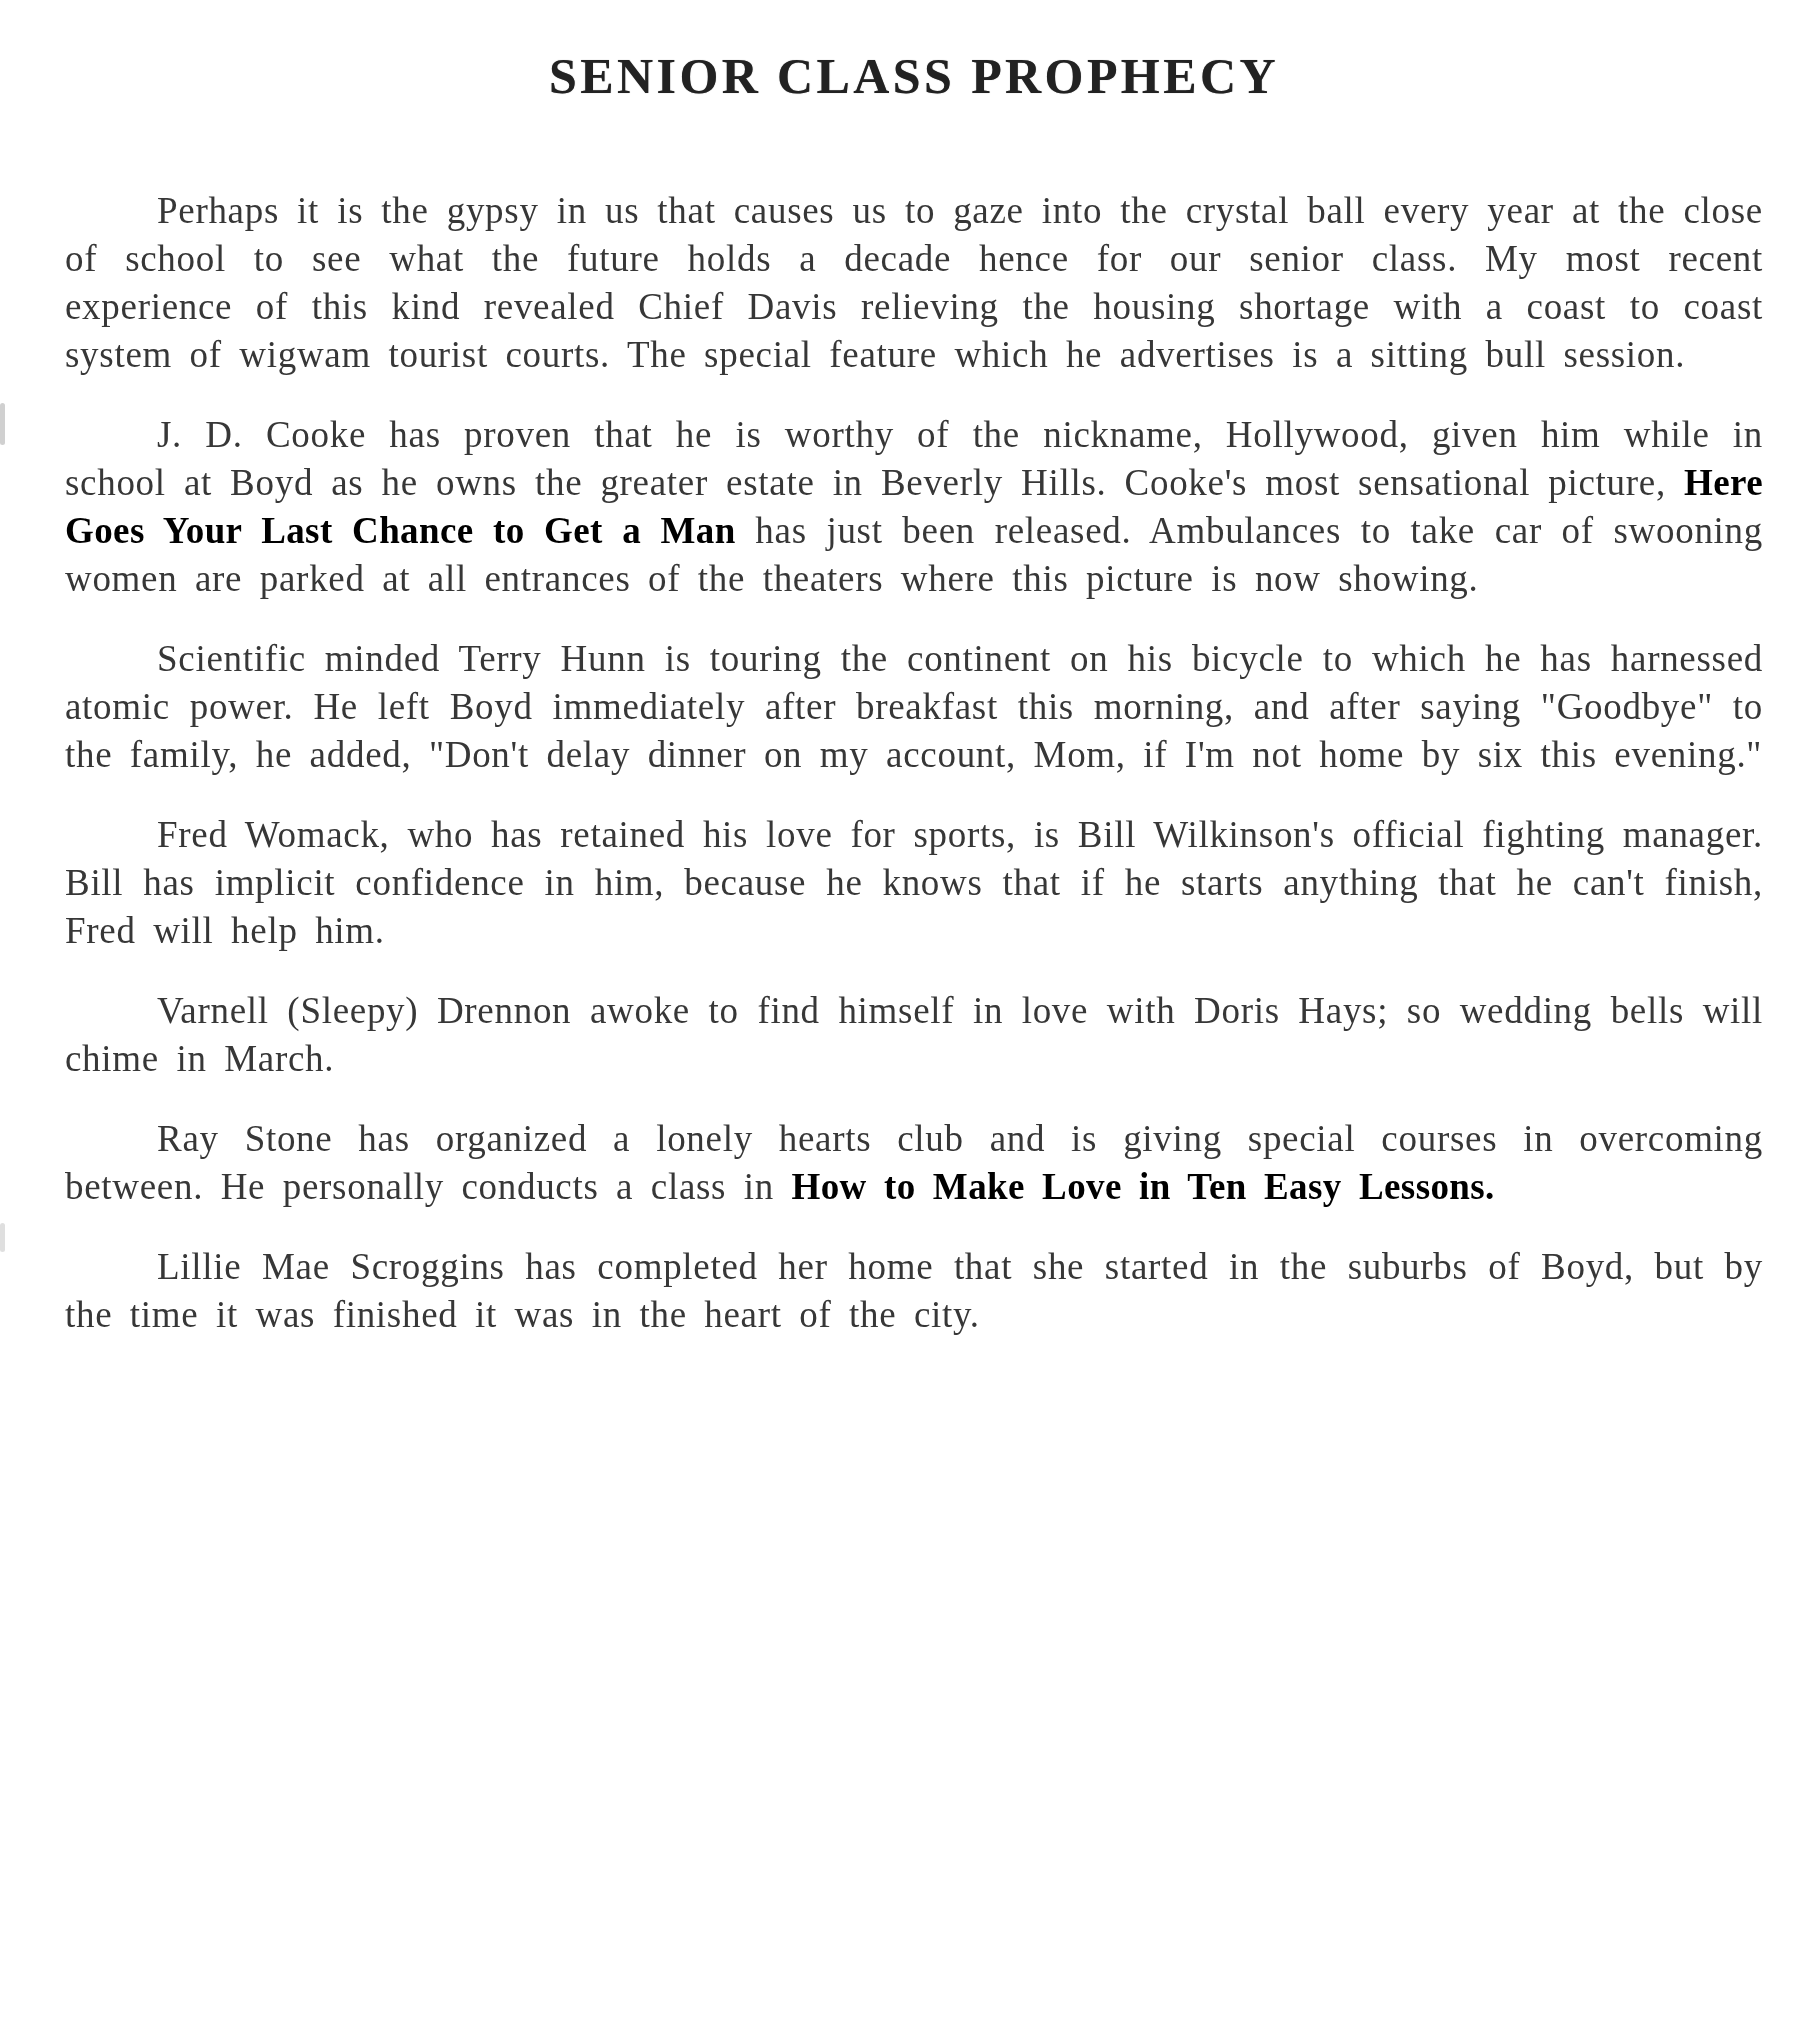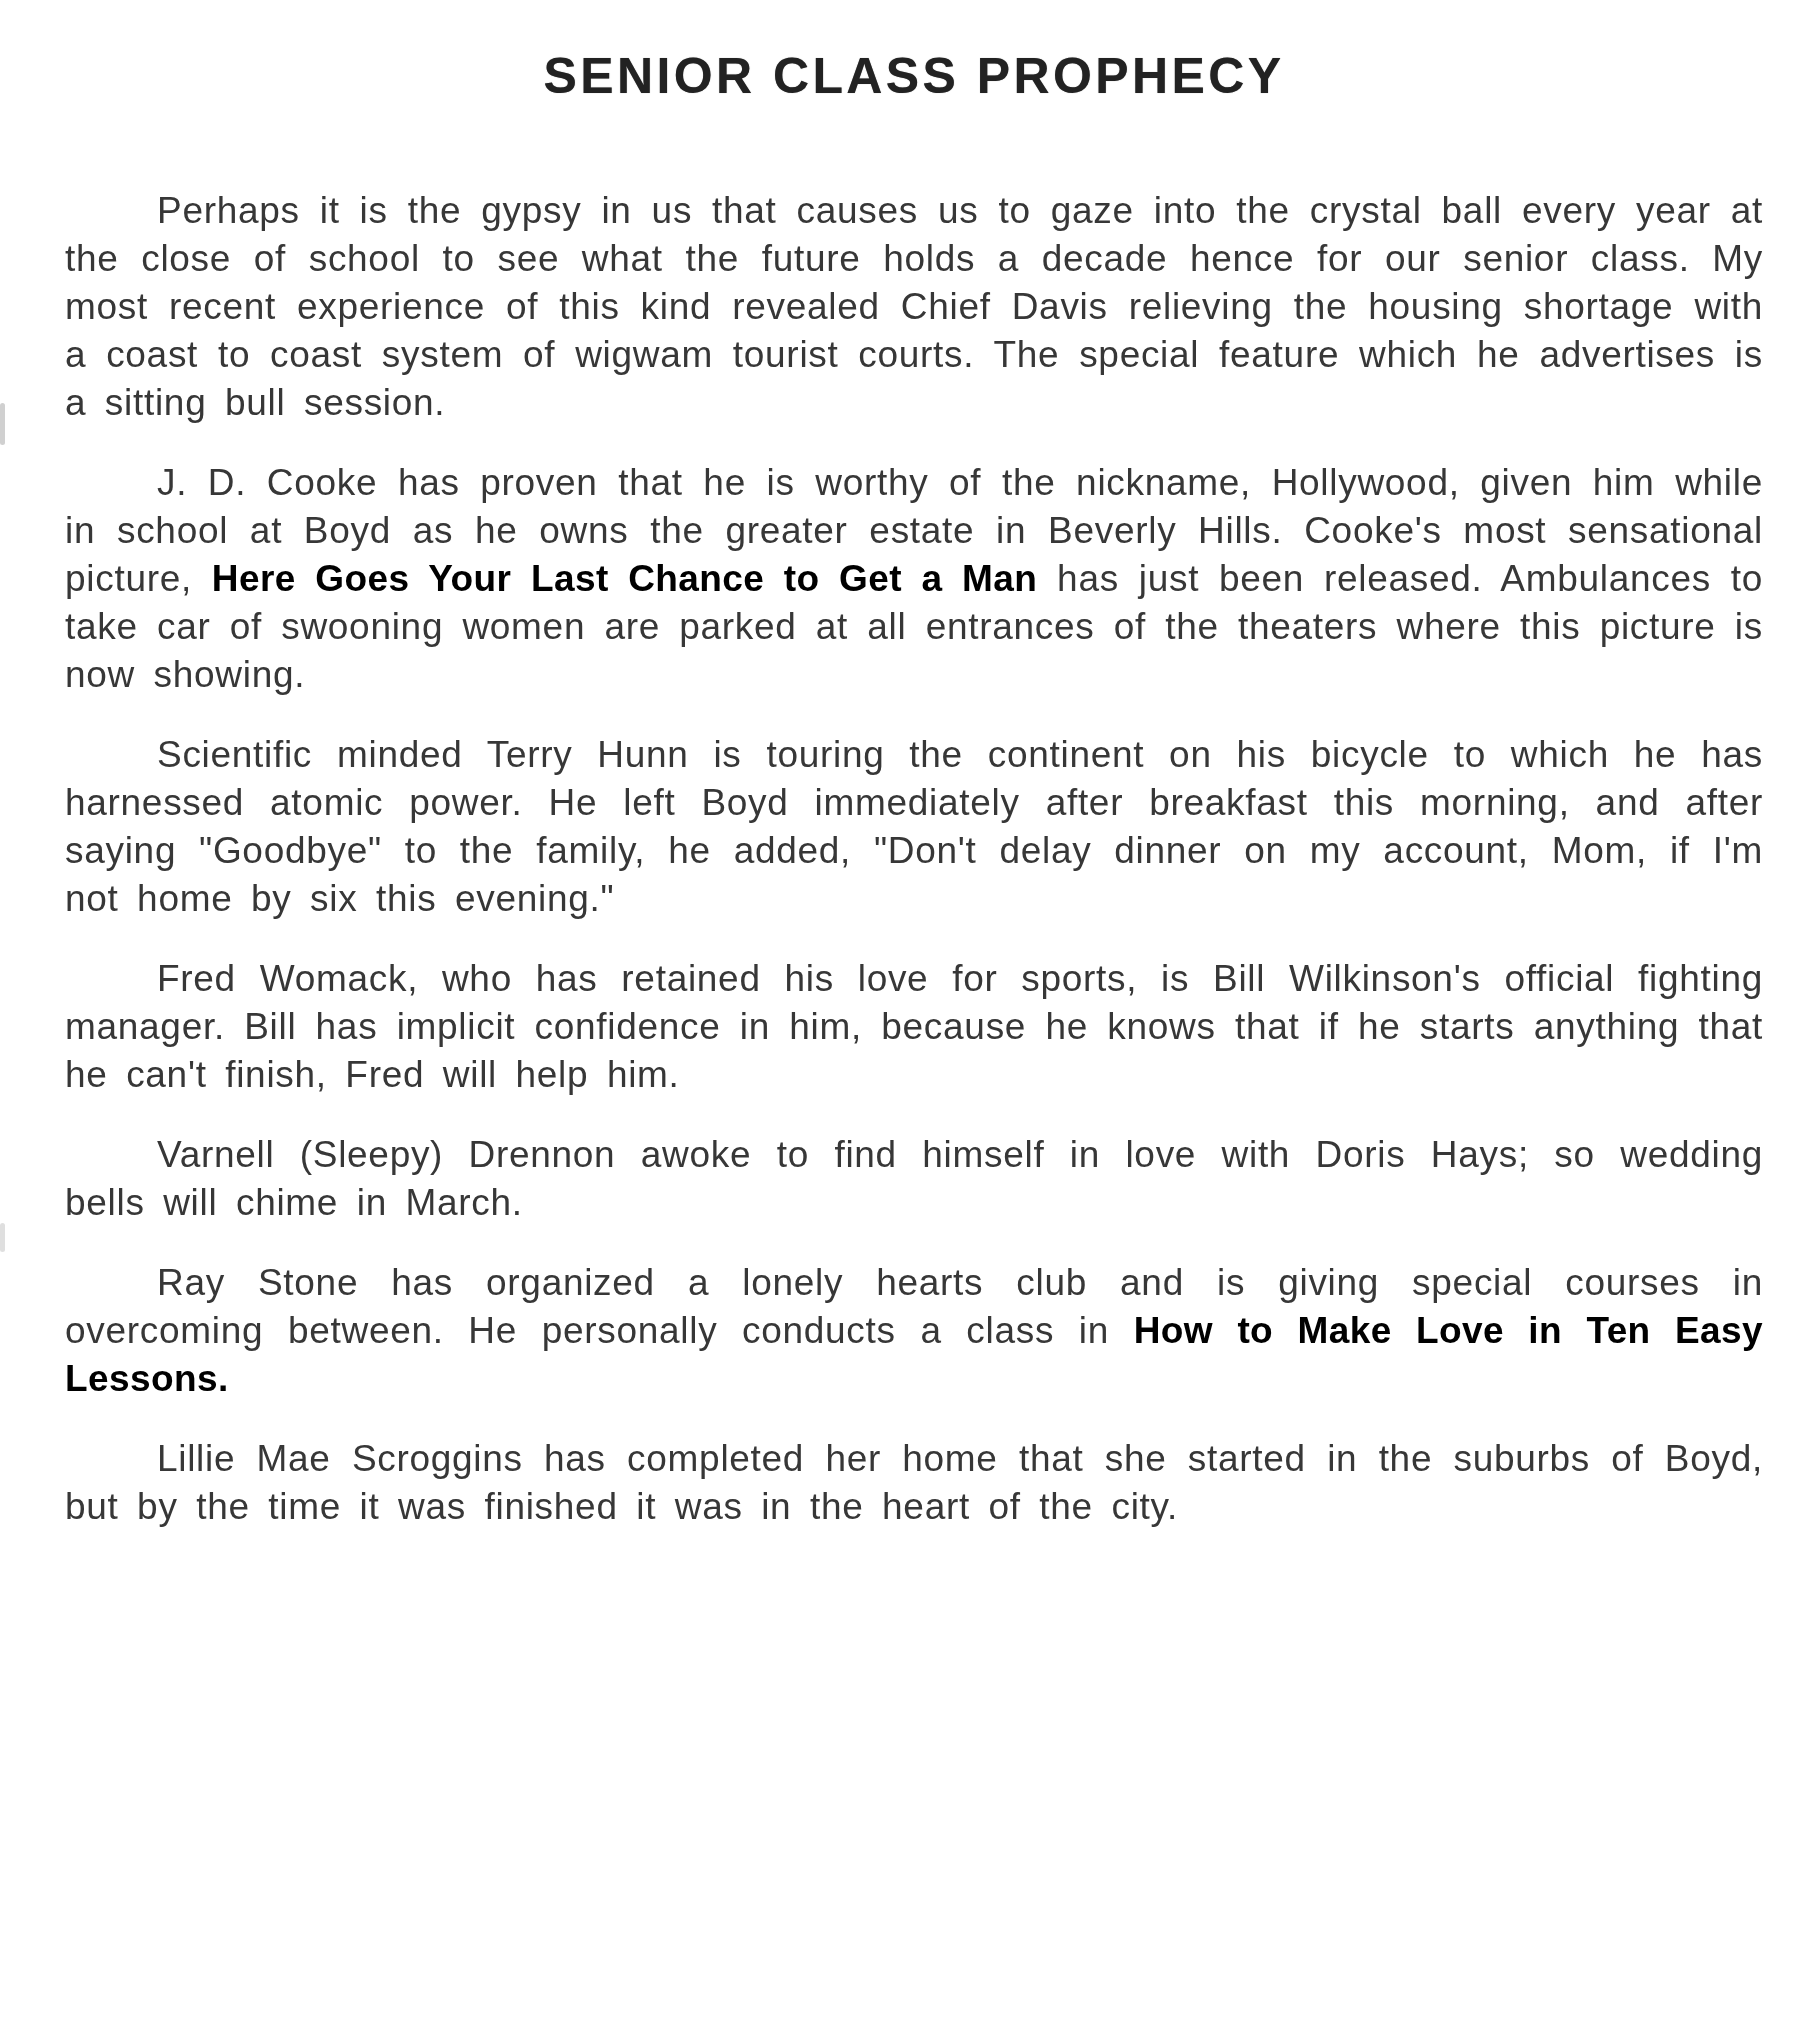--- a/index.html
+++ b/index.html
@@ -7,21 +7,21 @@
     padding: 0;
     background: #e8e8e8;
   }
   .page {
     position: relative;
     width: 1815px;
     height: 2033px;
     margin: 0 auto;
     background: #ffffff;
     overflow: hidden;
-    font-family: Liberation Sans, sans-serif;
+    font-family: Liberation Serif, serif;
     box-sizing: border-box;
     padding: 46px 52px 0 65px;
   }
   .doc-title {
     margin: 0 0 81px 0;
     text-align: center;
     font-size: 50px;
     line-height: 60px;
     font-weight: 700;
     letter-spacing: 3.4px;

